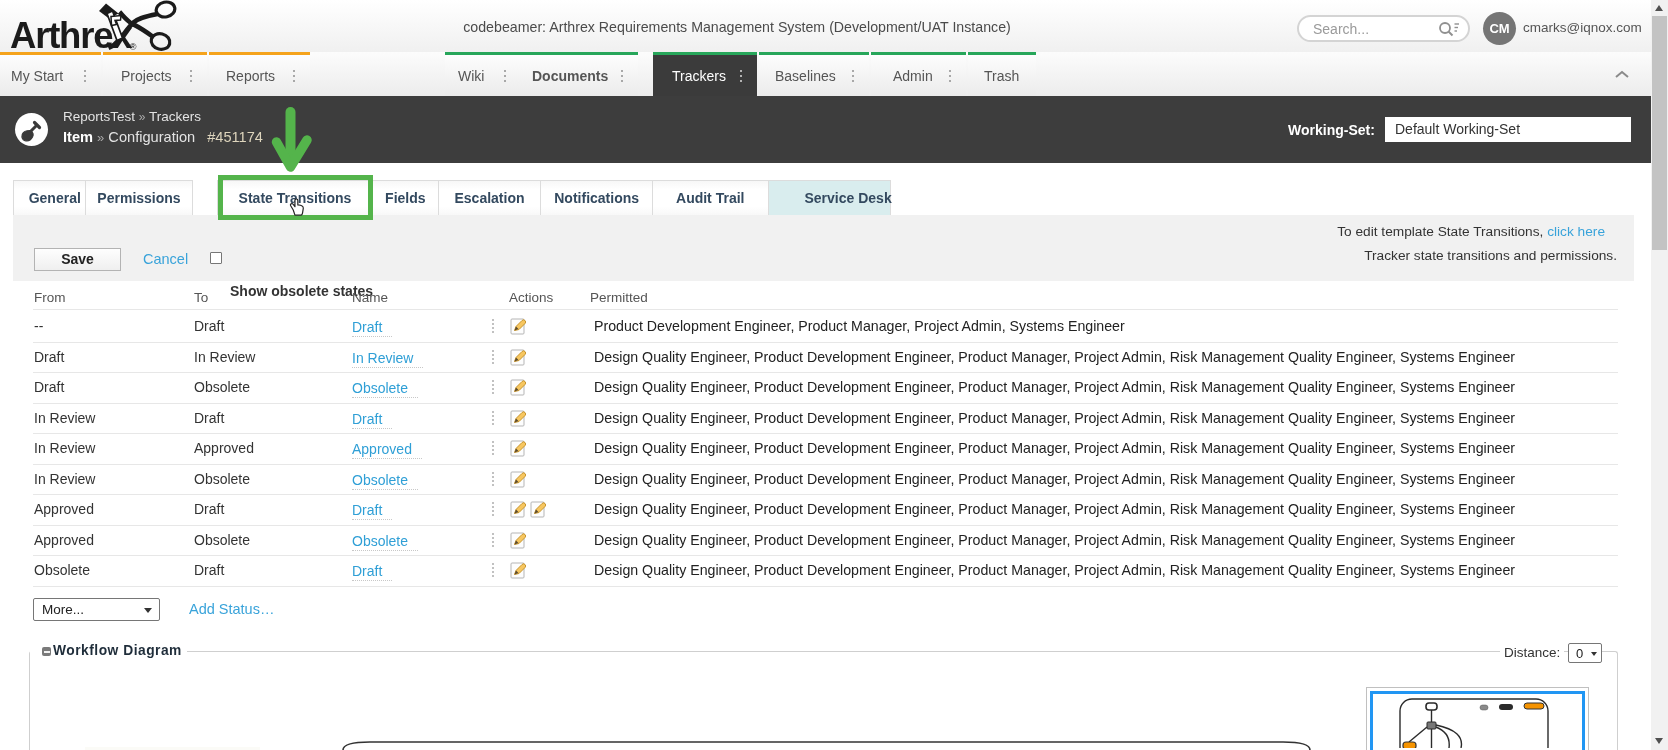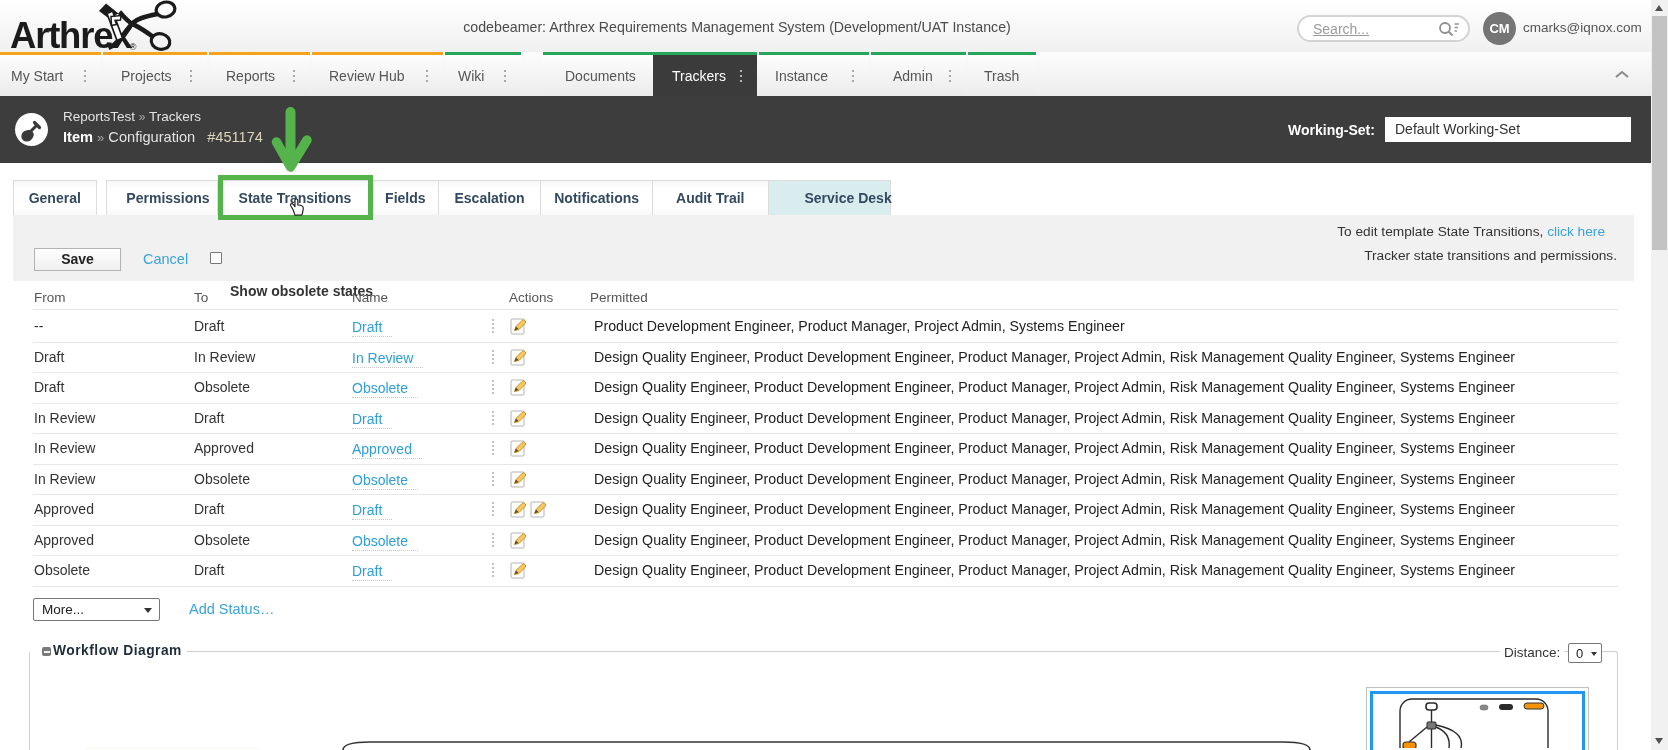--- a/index.html
+++ b/index.html
@@ -4,21 +4,21 @@
 <style>
 * { margin:0; padding:0; box-sizing:border-box; }
 html,body { width:1668px; height:750px; overflow:hidden; font-family:"Liberation Sans", sans-serif; background:#fff; }
 #page { position:relative; width:1668px; height:750px; overflow:hidden; }
 .abs { position:absolute; }
 
 
 #header { left:0; top:0; width:1651px; height:52px; background:linear-gradient(#ffffff, #f0f0f0); }
 #title { left:0; width:1474px; top:19px; text-align:center; font-size:14.2px; color:#4b4b4b; }
 #searchpill { left:1297px; top:15px; width:173px; height:27px; border:2px solid #d4d4d4; border-radius:14px; background:#fff; }
-#searchpill span { position:absolute; left:14px; top:4px; font-size:14px; color:#9a9a9a;text-decoration:underline; }
+#searchpill span { position:absolute; left:14px; top:4px; font-size:14px; color:#9a9a9a; }
 #avatar { left:1483px; top:12px; width:33px; height:33px; border-radius:50%; background:#757575; color:#fff; font-weight:bold; font-size:13px; text-align:center; line-height:33px; }
 #email { left:1523px; top:20px; font-size:13.5px; color:#555; }
 
 
 #nav { left:0; top:52px; width:1651px; height:44px; background:linear-gradient(#fcfcfc,#ececec); border-bottom:0; }
 .ntab { position:absolute; top:0; height:44px; background:linear-gradient(#fdfdfd,#ebebeb); border-top:3px solid #f5a31c; }
 .ntab.green { border-top-color:#27a65a; }
 .ntab .lbl { position:absolute; left:11px; top:13px; font-size:14px; color:#555; white-space:nowrap; }
 .ntab .dots { position:absolute; right:14px; top:15px; width:3px; height:15px; }
 .dots i { display:block; width:2px; height:2px; border-radius:50%; background:#8f8f8f; margin:0 0 3px 0; }
@@ -141,54 +141,46 @@
       </span>
     </div>
     <div class="ntab" style="left:209px; width:101px; top:52px;">
     <span class="lbl" style="left:17px">Reports</span>
       <span class="dots">
         <i></i>
         <i></i>
         <i></i>
       </span>
     </div>
-    <div class="ntab" style="left:312px; width:131px; top:52px;">
-    <span class="lbl" style="left:17px">Review Hub</span>
-      <span class="dots">
-        <i></i>
-        <i></i>
-        <i></i>
-      </span>
-    </div>
     <div class="ntab green" style="left:445px; width:76px; top:52px;">
     <span class="lbl" style="left:13px">Wiki</span>
       <span class="dots">
         <i></i>
         <i></i>
         <i></i>
       </span>
     </div>
-    <div class="ntab green" style="left:543px; width:128px; top:52px;">
+    <div class="ntab green" style="left:510px; width:128px; top:52px;font-weight:bold;">
     <span class="lbl" style="left:22px">Documents</span>
       <span class="dots">
         <i></i>
         <i></i>
         <i></i>
       </span>
     </div>
     <div class="ntab green" id="ntrackers" style="left:653px; width:104px; top:52px;">
     <span class="lbl" style="left:19px">Trackers</span>
       <span class="dots">
         <i></i>
         <i></i>
         <i></i>
       </span>
     </div>
     <div class="ntab green" style="left:759px; width:110px; top:52px;">
-    <span class="lbl" style="left:16px">Instance</span>
+    <span class="lbl" style="left:16px">Baselines</span>
       <span class="dots">
         <i></i>
         <i></i>
         <i></i>
       </span>
     </div>
     <div class="ntab green" style="left:871px; width:95px; top:52px;">
     <span class="lbl" style="left:22px">Admin</span>
       <span class="dots">
         <i></i>
@@ -213,21 +205,21 @@
         </g>
       </svg>
     </div>
     <div class="abs" id="bc1">ReportsTest <b class="sep">»</b> Trackers</div>
     <div class="abs" id="bc2"><span class="item">Item</span> <span class="sep">»</span> Configuration<span class="id">#451174</span></div>
     <div class="abs" id="wslabel">Working-Set:</div>
     <div class="abs" id="wsinput">Default Working-Set</div>
   </div>
 
   <div class="ctab" style="left:13px; width:83.5px;">General</div>
-    <div class="ctab" style="left:106px; width:124px;">Permissions</div>
+    <div class="ctab" style="left:85px; width:108px;">Permissions</div>
     <div class="ctab" style="left:217px; width:156px;">State Transitions</div>
     <div class="ctab" style="left:372px; width:66.69999999999999px;">Fields</div>
     <div class="ctab" style="left:437.7px; width:103.59999999999997px;">Escalation</div>
     <div class="ctab" style="left:540.3px; width:112.70000000000005px;">Notifications</div>
     <div class="ctab" style="left:652px; width:116.5px;">Audit Trail</div>
     <div class="ctab" id="sdtab" style="left:767.5px; width:123.5px;">Service Desk</div>
 
   <div class="abs" id="band"></div>
   <div class="abs" id="savebtn">Save</div>
   <div class="abs" id="cancel">Cancel</div>

